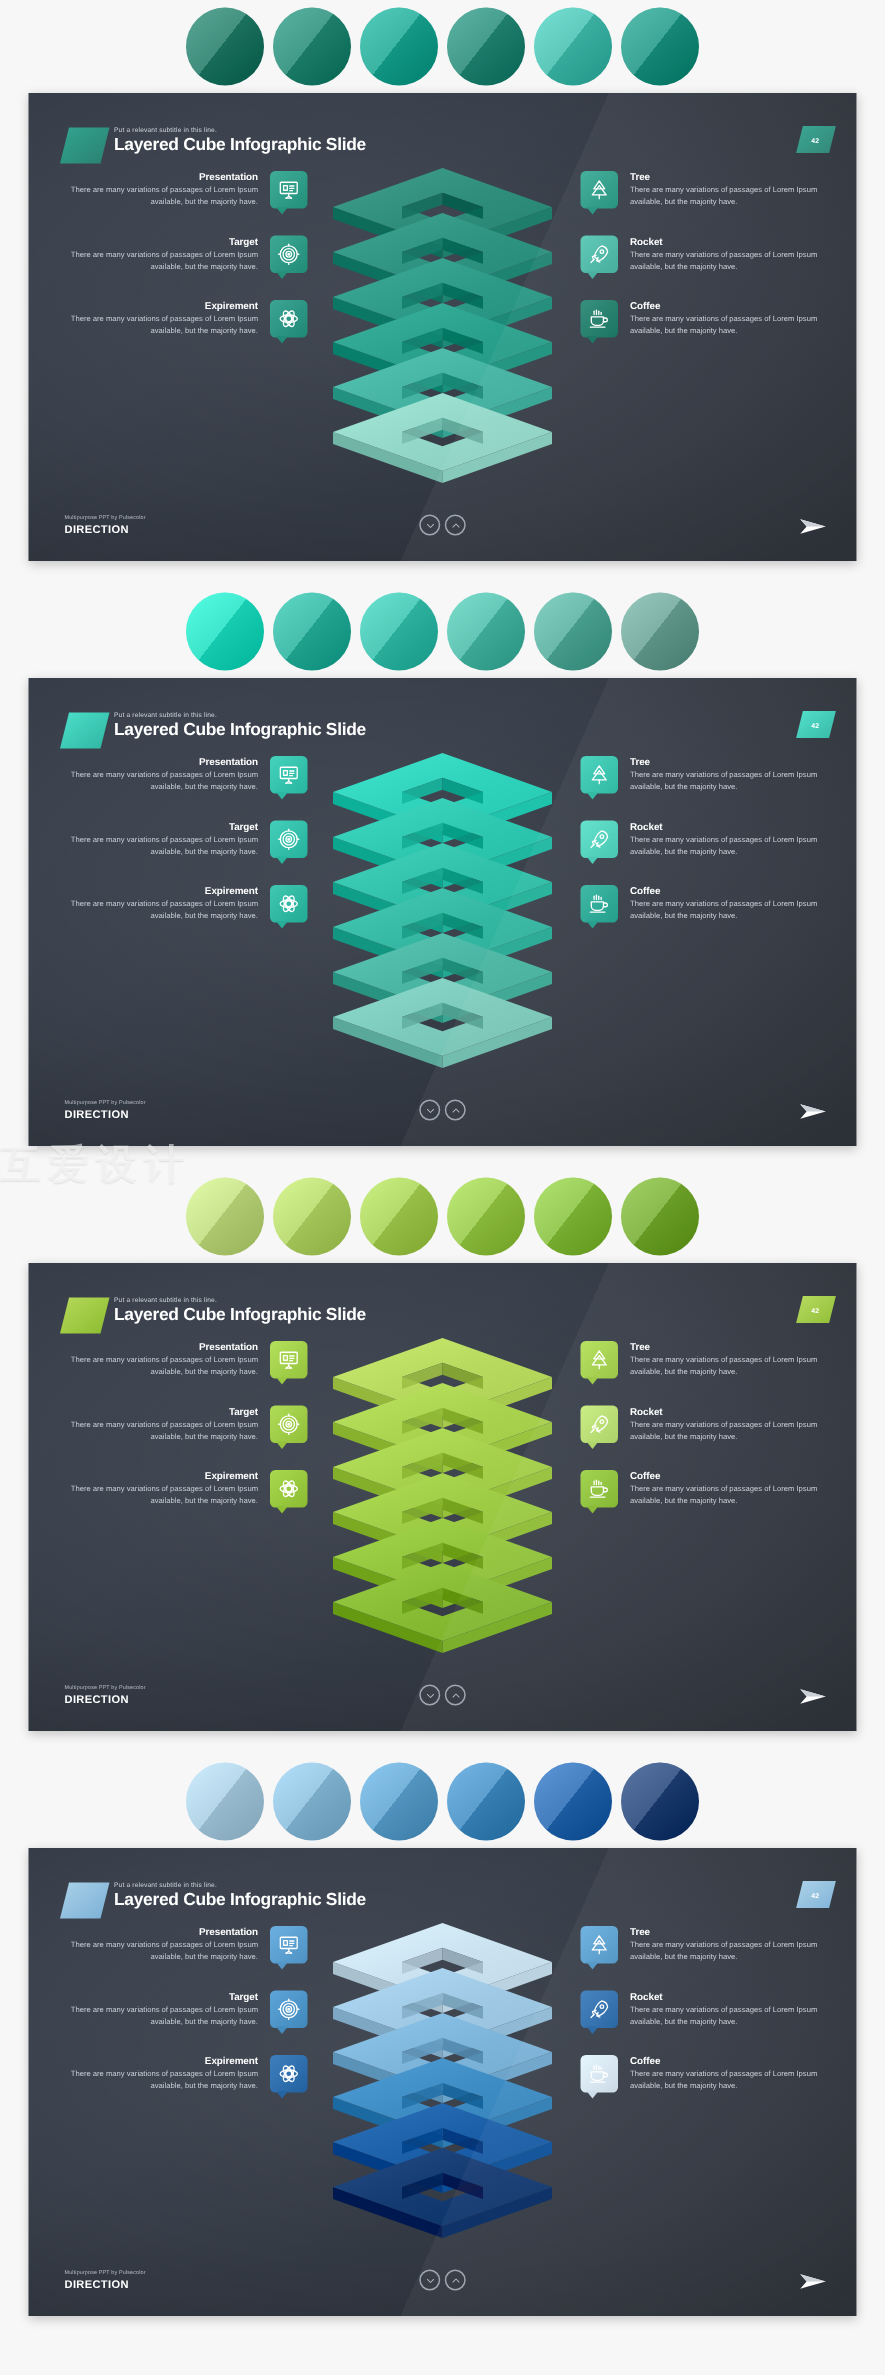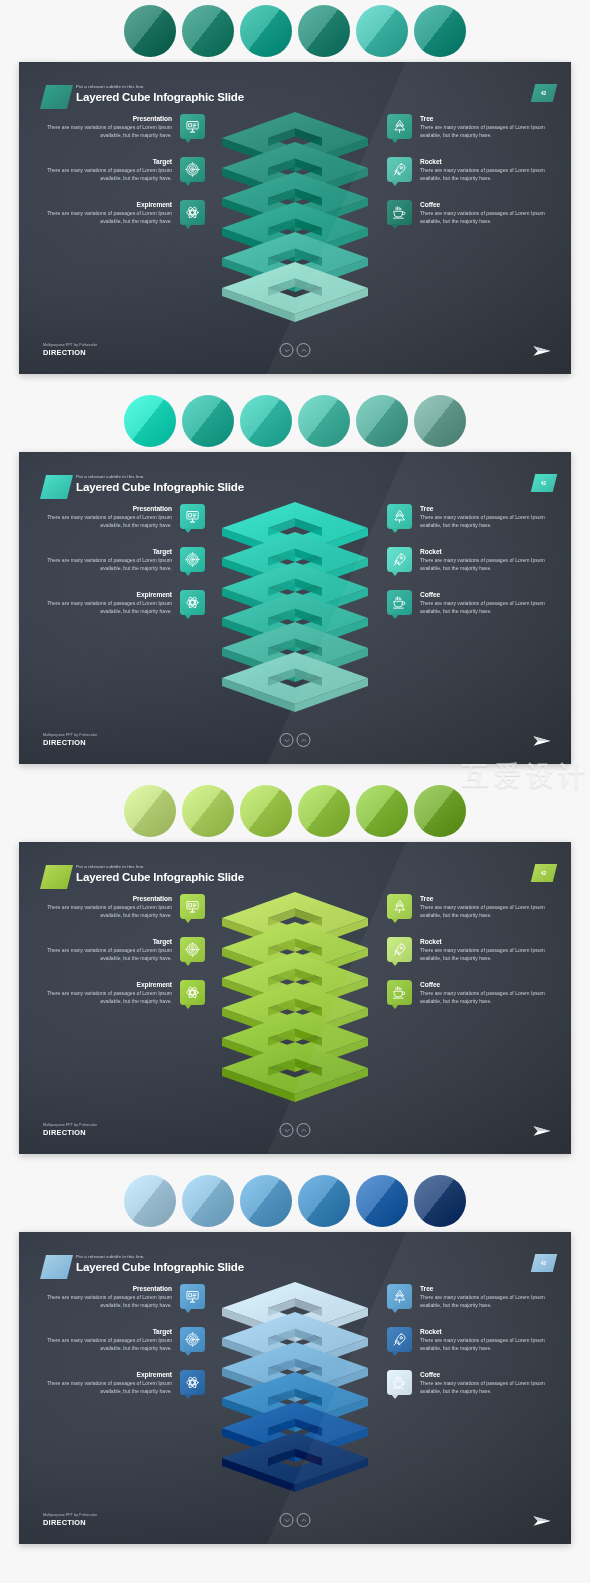--- a/index.html
+++ b/index.html
@@ -143,21 +143,21 @@
   .nav-btn svg { width: 7px; height: 7px; }
   .send {
     position: absolute; right: 20px; bottom: 16px;
     width: 18px; height: 14px;
   }
   .send svg { width: 100%; height: 100%; }
 
   
   .watermark {
     position: absolute; left: 0; width: 590px;
-    text-align: right; pointer-events: none; z-index: 50;
+    text-align: left; pointer-events: none; z-index: 50;
   }
   .wm-main {
     font-size: 27px; font-weight: 700; letter-spacing: 5px;
     color: rgba(255,255,255,.55);
     text-shadow: 0 1px 1px rgba(0,0,0,.10);
   }
   .wm-sub {
     font-size: 8px; letter-spacing: 5.2px;
     color: rgba(255,255,255,.5); margin-top: 2px;
   }

